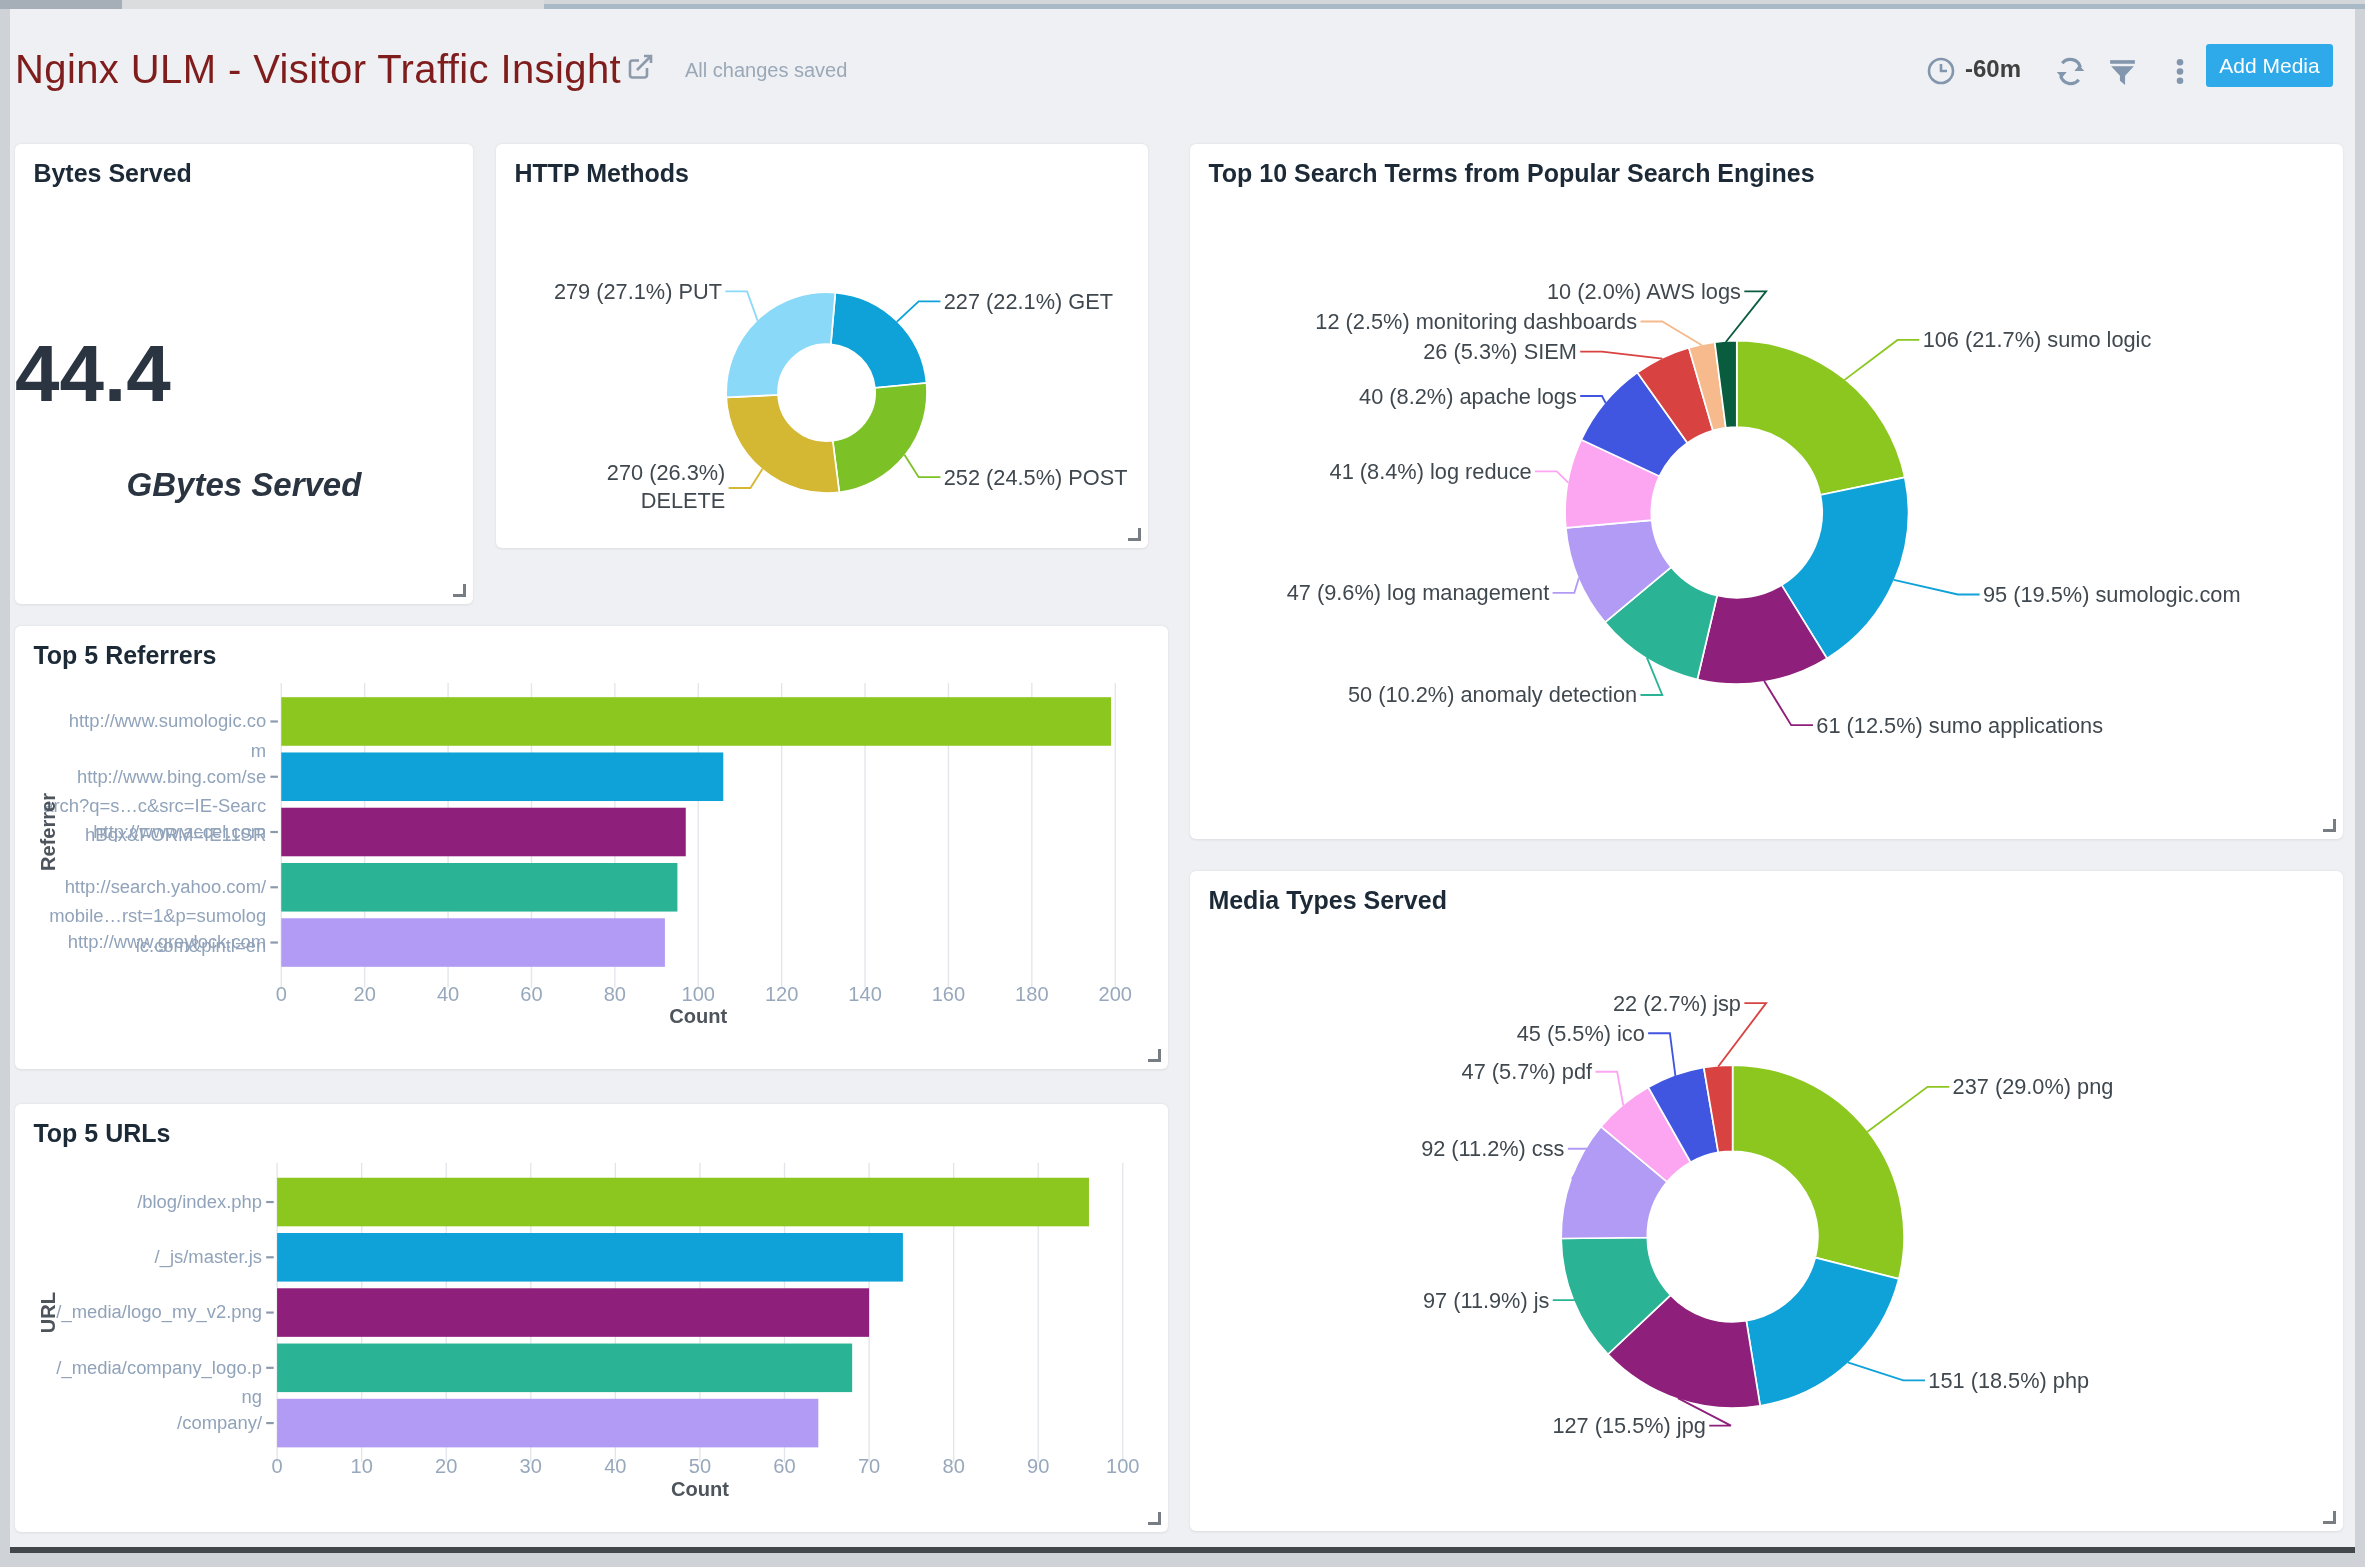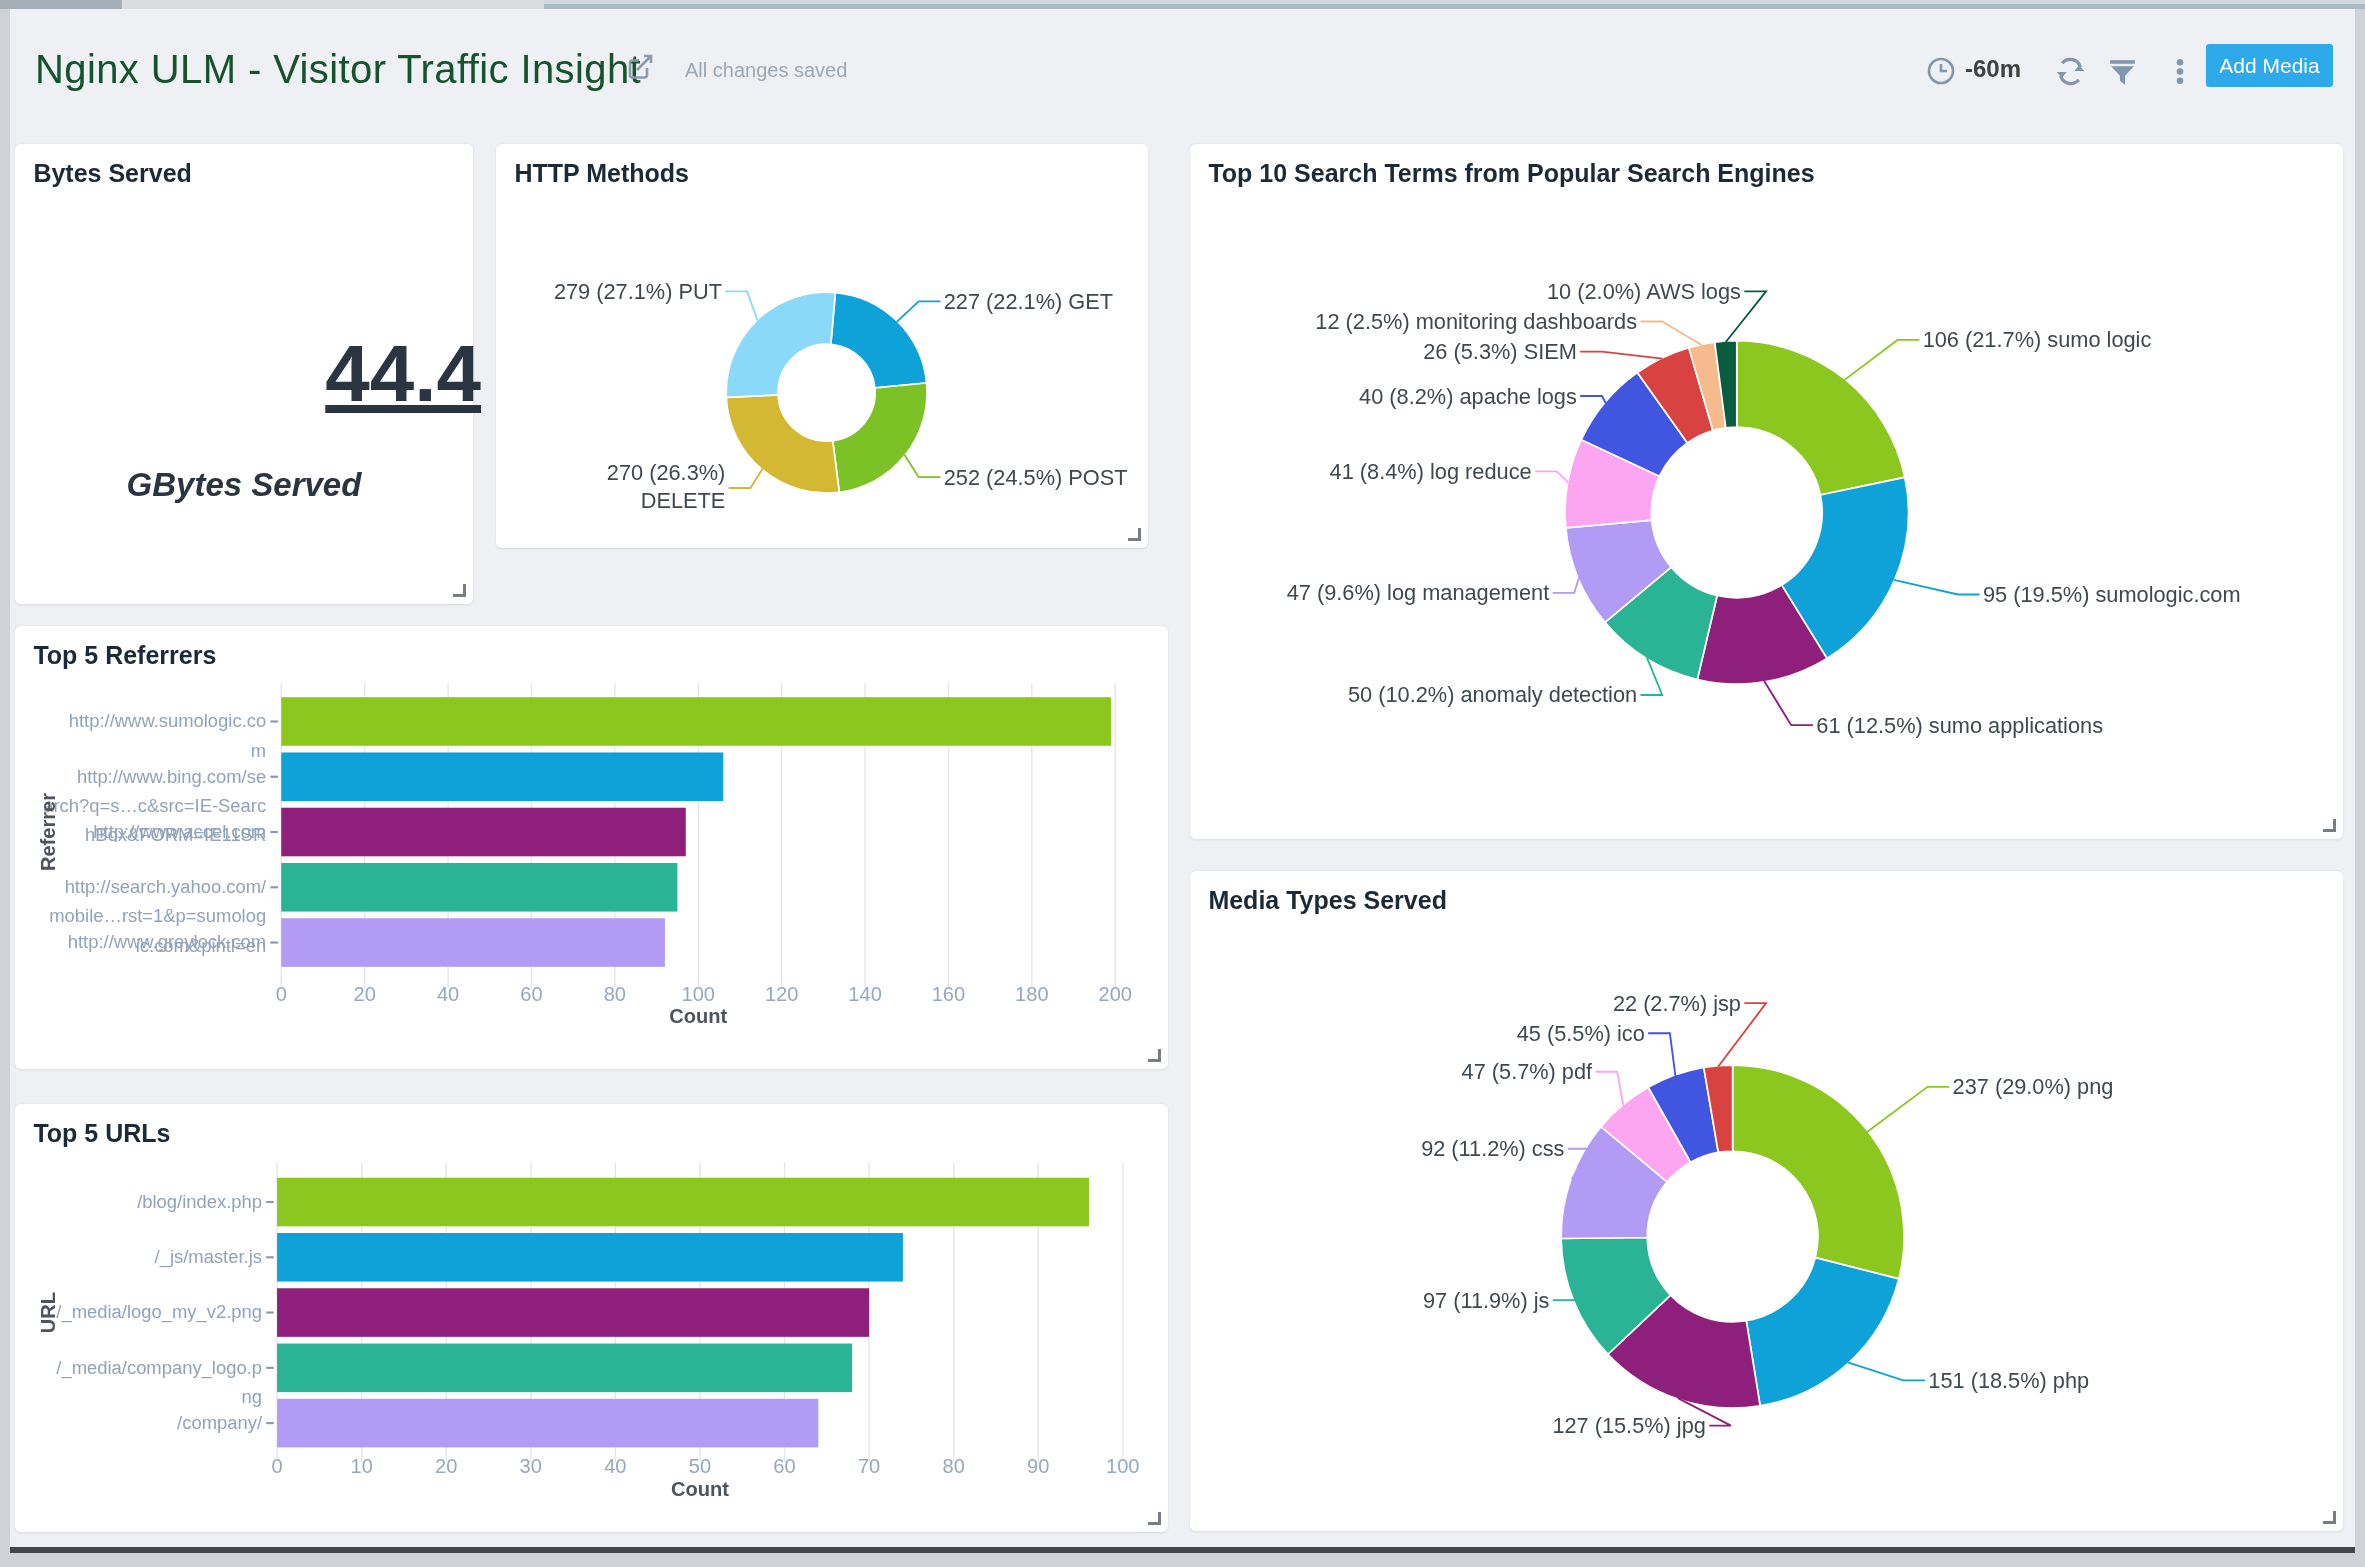--- a/index.html
+++ b/index.html
@@ -6,33 +6,33 @@
   #stage{position:relative;width:2366px;height:1567px;background:#cfd3d7;overflow:hidden;}
   
   .top-strip{position:absolute;left:0;top:0;width:2366px;height:9.2px;background:#d4d7da;}
   .top-strip .seg-left{position:absolute;left:0;top:0;width:122px;height:9.2px;background:#a6afb8;}
   .top-strip .seg-tab{position:absolute;left:122px;top:0;width:422px;height:9.2px;background:#dadcde;}
   .top-strip .seg-right{position:absolute;left:544px;top:4.2px;width:1821px;height:5px;background:#aab9c6;}
   .app{position:absolute;left:10px;top:9.2px;width:2345px;height:1538px;background:#eff0f3;}
   .bottom-line{position:absolute;left:10px;top:1547px;width:2345px;height:5.9px;background:#43474c;}
 
   
-  .hdr-title{position:absolute;left:15px;top:47px;font-size:40px;font-weight:400;color:#14532d;letter-spacing:0.4px;margin-left:20px;}
+  .hdr-title{position:absolute;left:15px;top:47px;font-size:40px;font-weight:400;color:#7f1d1d;letter-spacing:0.4px;}
   .hdr-status{position:absolute;left:685px;top:59px;font-size:20px;color:#9aa8b8;}
   .icon{position:absolute;}
   .hdr-time{position:absolute;left:1965px;top:55px;font-size:24px;font-weight:700;color:#404040;}
   .add-panel{position:absolute;left:2206px;top:44px;width:127px;height:43px;background:#2ea9ea;border:none;border-radius:3.3px;color:#fff;font-size:21px;font-family:inherit;display:flex;align-items:center;justify-content:center;cursor:pointer;}
 
   
   .panel{position:absolute;background:#fff;border-radius:6px;box-shadow:0 0.8px 2.5px rgba(40,50,60,.10);}
   .panel-title{position:absolute;left:18.4px;top:15px;font-size:25px;font-weight:700;color:#1c2936;}
   .chart-svg{position:absolute;left:0;top:0;}
   .rsz{position:absolute;right:6.7px;bottom:6.7px;width:10px;height:10px;border-right:3.3px solid #787d83;border-bottom:3.3px solid #787d83;cursor:nwse-resize;}
 
-  #p-bytes .big-num{position:absolute;left:8px;top:190px;width:100%;text-align:right;font-size:80px;line-height:80px;font-weight:700;color:#2b3441;text-decoration:underline;}
+  #p-bytes .big-num{position:absolute;left:0;top:190px;width:100%;text-align:left;font-size:80px;line-height:80px;font-weight:700;color:#2b3441;}
   #p-bytes .unit{position:absolute;left:0;top:321px;width:100%;text-align:center;font-size:33px;line-height:40px;font-weight:700;color:#2b3441;font-style:italic;}
 
   svg text{font-family:"Liberation Sans","DejaVu Sans",sans-serif;}
 </style>
 </head>
 <body>
 
 <div id="stage">
   <div class="top-strip">
     <div class="seg-left"></div>

